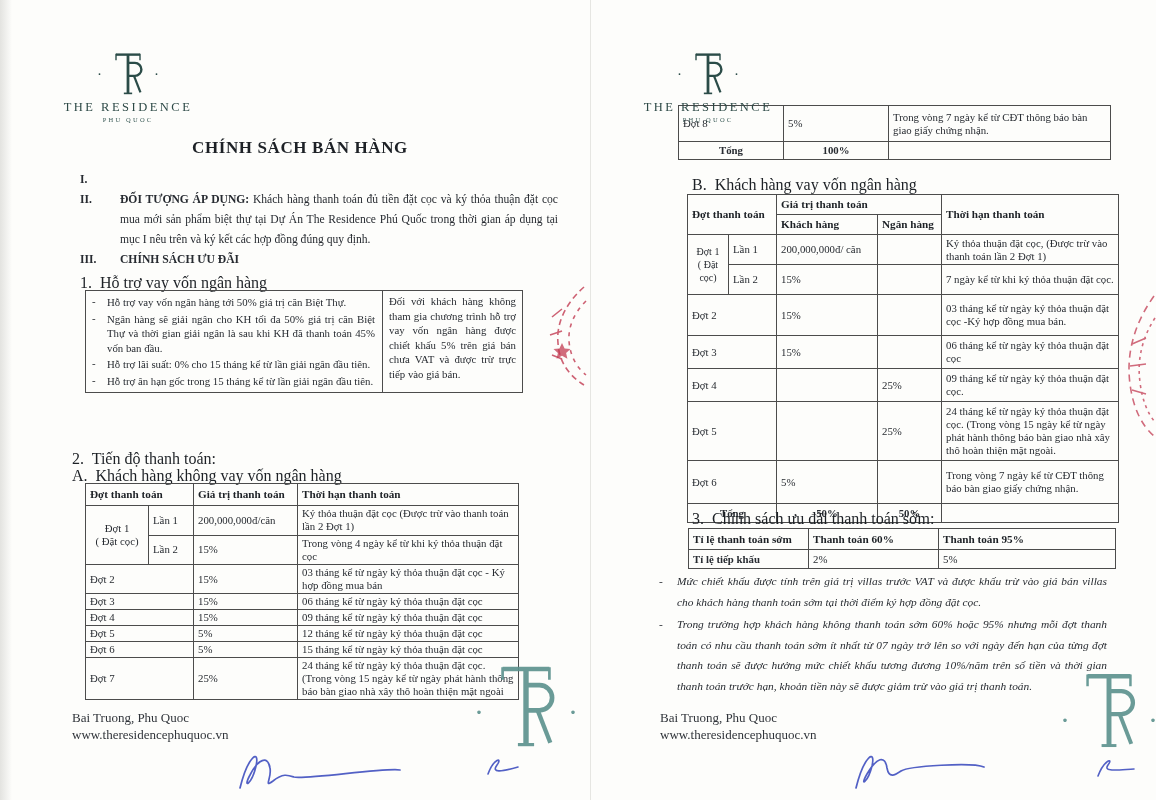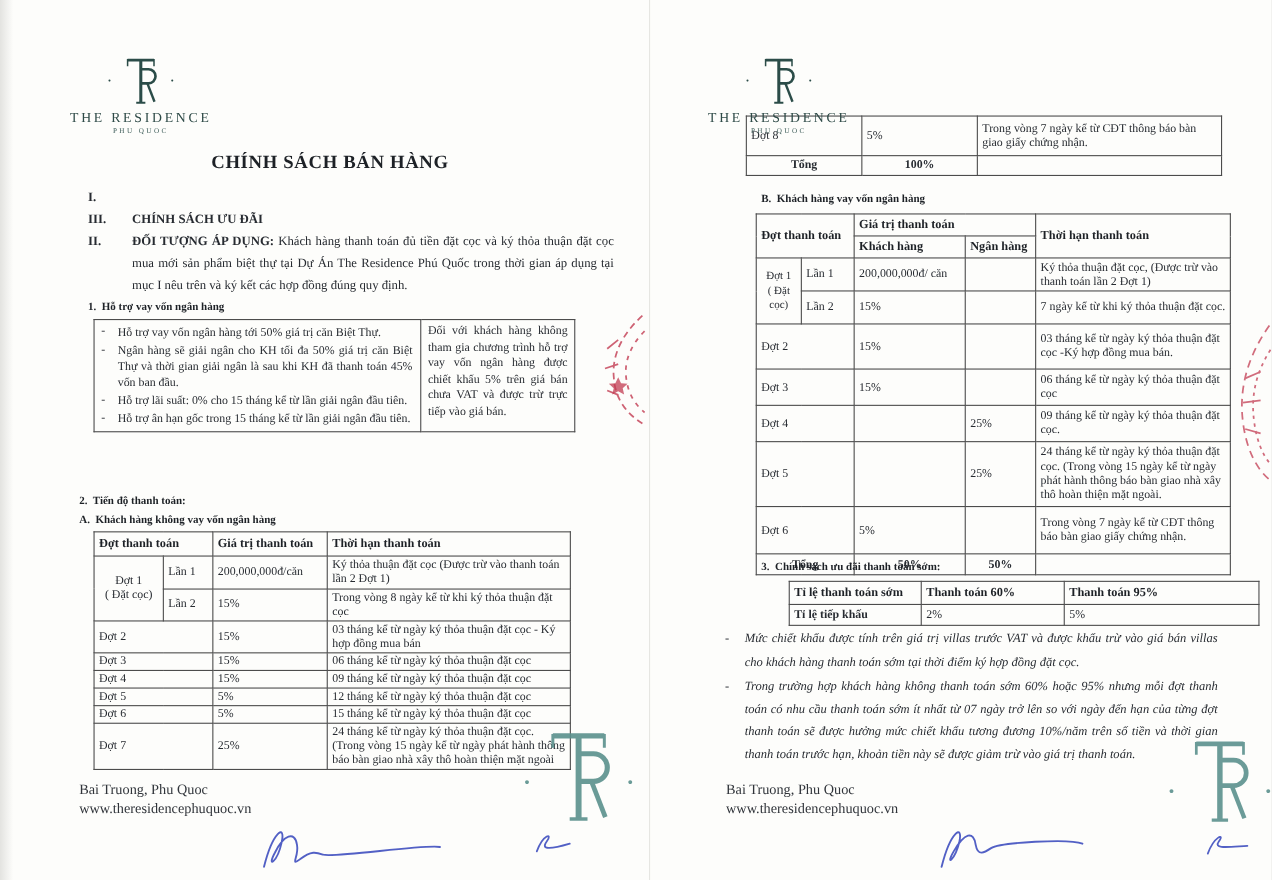--- a/index.html
+++ b/index.html
@@ -25,21 +25,21 @@
   
   .wm{position:absolute;display:flex;align-items:flex-start;gap:6px;color:#5b918d;opacity:.9;z-index:1;}
   .wm .dot{font-size:30px;line-height:16px;margin-top:44px;color:#5b918d;}
 
   
   .doc-title{font-size:17px;font-weight:bold;letter-spacing:.6px;text-align:center;color:#1d2126;}
   .items{width:478px;font-size:11.6px;line-height:20px;}
   .item{display:flex;align-items:flex-start;}
   .item .num{width:40px;font-weight:bold;flex:none;}
   .item p{margin:0;text-align:justify;}
-  .h-bold{font-size:10px;font-weight:bold;color:#1d2126;white-space:pre;}
+  .h-bold{font-size:16px;font-weight:normal;color:#1d2126;white-space:pre;}
 
   
   table{border-collapse:collapse;table-layout:fixed;}
   td,th{border:1px solid #4c4c4c;font-size:10.8px;line-height:13px;padding:1px 4px;
         vertical-align:middle;overflow:hidden;}
   th{font-weight:bold;text-align:left;font-size:11.2px;color:#1d2126;}
   .c{text-align:left;}
   .term{text-align:left;}
   .bold-row td{font-weight:bold;text-align:center;}
   .opt td{vertical-align:top;padding:3px 6px;}
@@ -87,26 +87,26 @@
       <div class="sub">PHU QUOC</div>
     </div>
 
     <div class="abs doc-title" style="left:45px;top:138px;width:510px;">CHÍNH SÁCH BÁN HÀNG</div>
 
     <div class="abs items" style="left:80px;top:170px;">
       <div class="item">
         <span class="num">I.</span>
       </div>
       <div class="item">
+        <span class="num">II.</span>
+        <p><b>ĐỐI TƯỢNG ÁP DỤNG: </b><span>Khách hàng thanh toán đủ tiền đặt cọc và ký thỏa thuận đặt cọc mua mới sản phẩm biệt thự tại Dự Án The Residence Phú Quốc  trong thời gian áp dụng tại mục I nêu trên và ký kết các hợp đồng đúng quy định.</span></p>
+      </div>
+      <div class="item">
         <span class="num">III.</span>
         <p><b>CHÍNH SÁCH ƯU ĐÃI</b></p>
-      </div>
-      <div class="item">
-        <span class="num">II.</span>
-        <p><b>ĐỐI TƯỢNG ÁP DỤNG: </b><span>Khách hàng thanh toán đủ tiền đặt cọc và ký thỏa thuận đặt cọc mua mới sản phẩm biệt thự tại Dự Án The Residence Phú Quốc  trong thời gian áp dụng tại mục I nêu trên và ký kết các hợp đồng đúng quy định.</span></p>
       </div>
     </div>
 
     <div class="abs h-bold" style="left:80px;top:274px;">1.  Hỗ trợ vay vốn ngân hàng</div>
 
     <table class="abs opt" style="left:85px;top:290px;width:437px;">
       <colgroup>
           <col style="width:297px">
           <col style="width:140px">
         </colgroup>
@@ -156,21 +156,21 @@
           <div>Đợt 1</div>
           <div>( Đặt cọc)</div>
         </td>
         <td class="c">Lần 1</td>
         <td class="c">200,000,000đ/căn</td>
         <td class="term">Ký thỏa thuận đặt cọc (Được trừ vào thanh toán lần 2 Đợt 1)</td>
       </tr>
       <tr>
         <td class="c">Lần 2</td>
         <td class="c">15%</td>
-        <td class="term">Trong vòng 8 ngày kể từ khi ký thỏa thuận đặt cọc</td>
+        <td class="term">Trong vòng 4 ngày kể từ khi ký thỏa thuận đặt cọc</td>
       </tr>
       <tr>
         <td colspan="2" class="c">Đợt 2</td>
         <td class="c">15%</td>
         <td class="term">03 tháng kể từ ngày ký thỏa thuận đặt cọc - Ký hợp đồng mua bán</td>
       </tr>
       <tr>
         <td colspan="2" class="c">Đợt 3</td>
         <td class="c">15%</td>
         <td class="term">06 tháng kể từ ngày ký thỏa thuận đặt cọc</td>
@@ -346,21 +346,21 @@
         <td colspan="2" style="height:16px;">Tổng</td>
         <td>50%</td>
         <td>50%</td>
         <td></td>
       </tr>
     </tbody>
       </table>
 
     <div class="abs h-bold" style="left:692px;top:510px;">3.  Chính sách ưu đãi thanh toán sớm:</div>
 
-    <table class="abs" style="left:688px;top:528px;width:427px;margin-left:29px;">
+    <table class="abs" style="left:688px;top:528px;width:427px;">
       <colgroup>
           <col style="width:120px">
           <col style="width:130px">
           <col style="width:177px">
         </colgroup>
       <tbody>
           <tr>
         <th style="height:18px;">Tỉ lệ thanh toán sớm</th>
         <th>Thanh toán 60%</th>
         <th>Thanh toán 95%</th>

